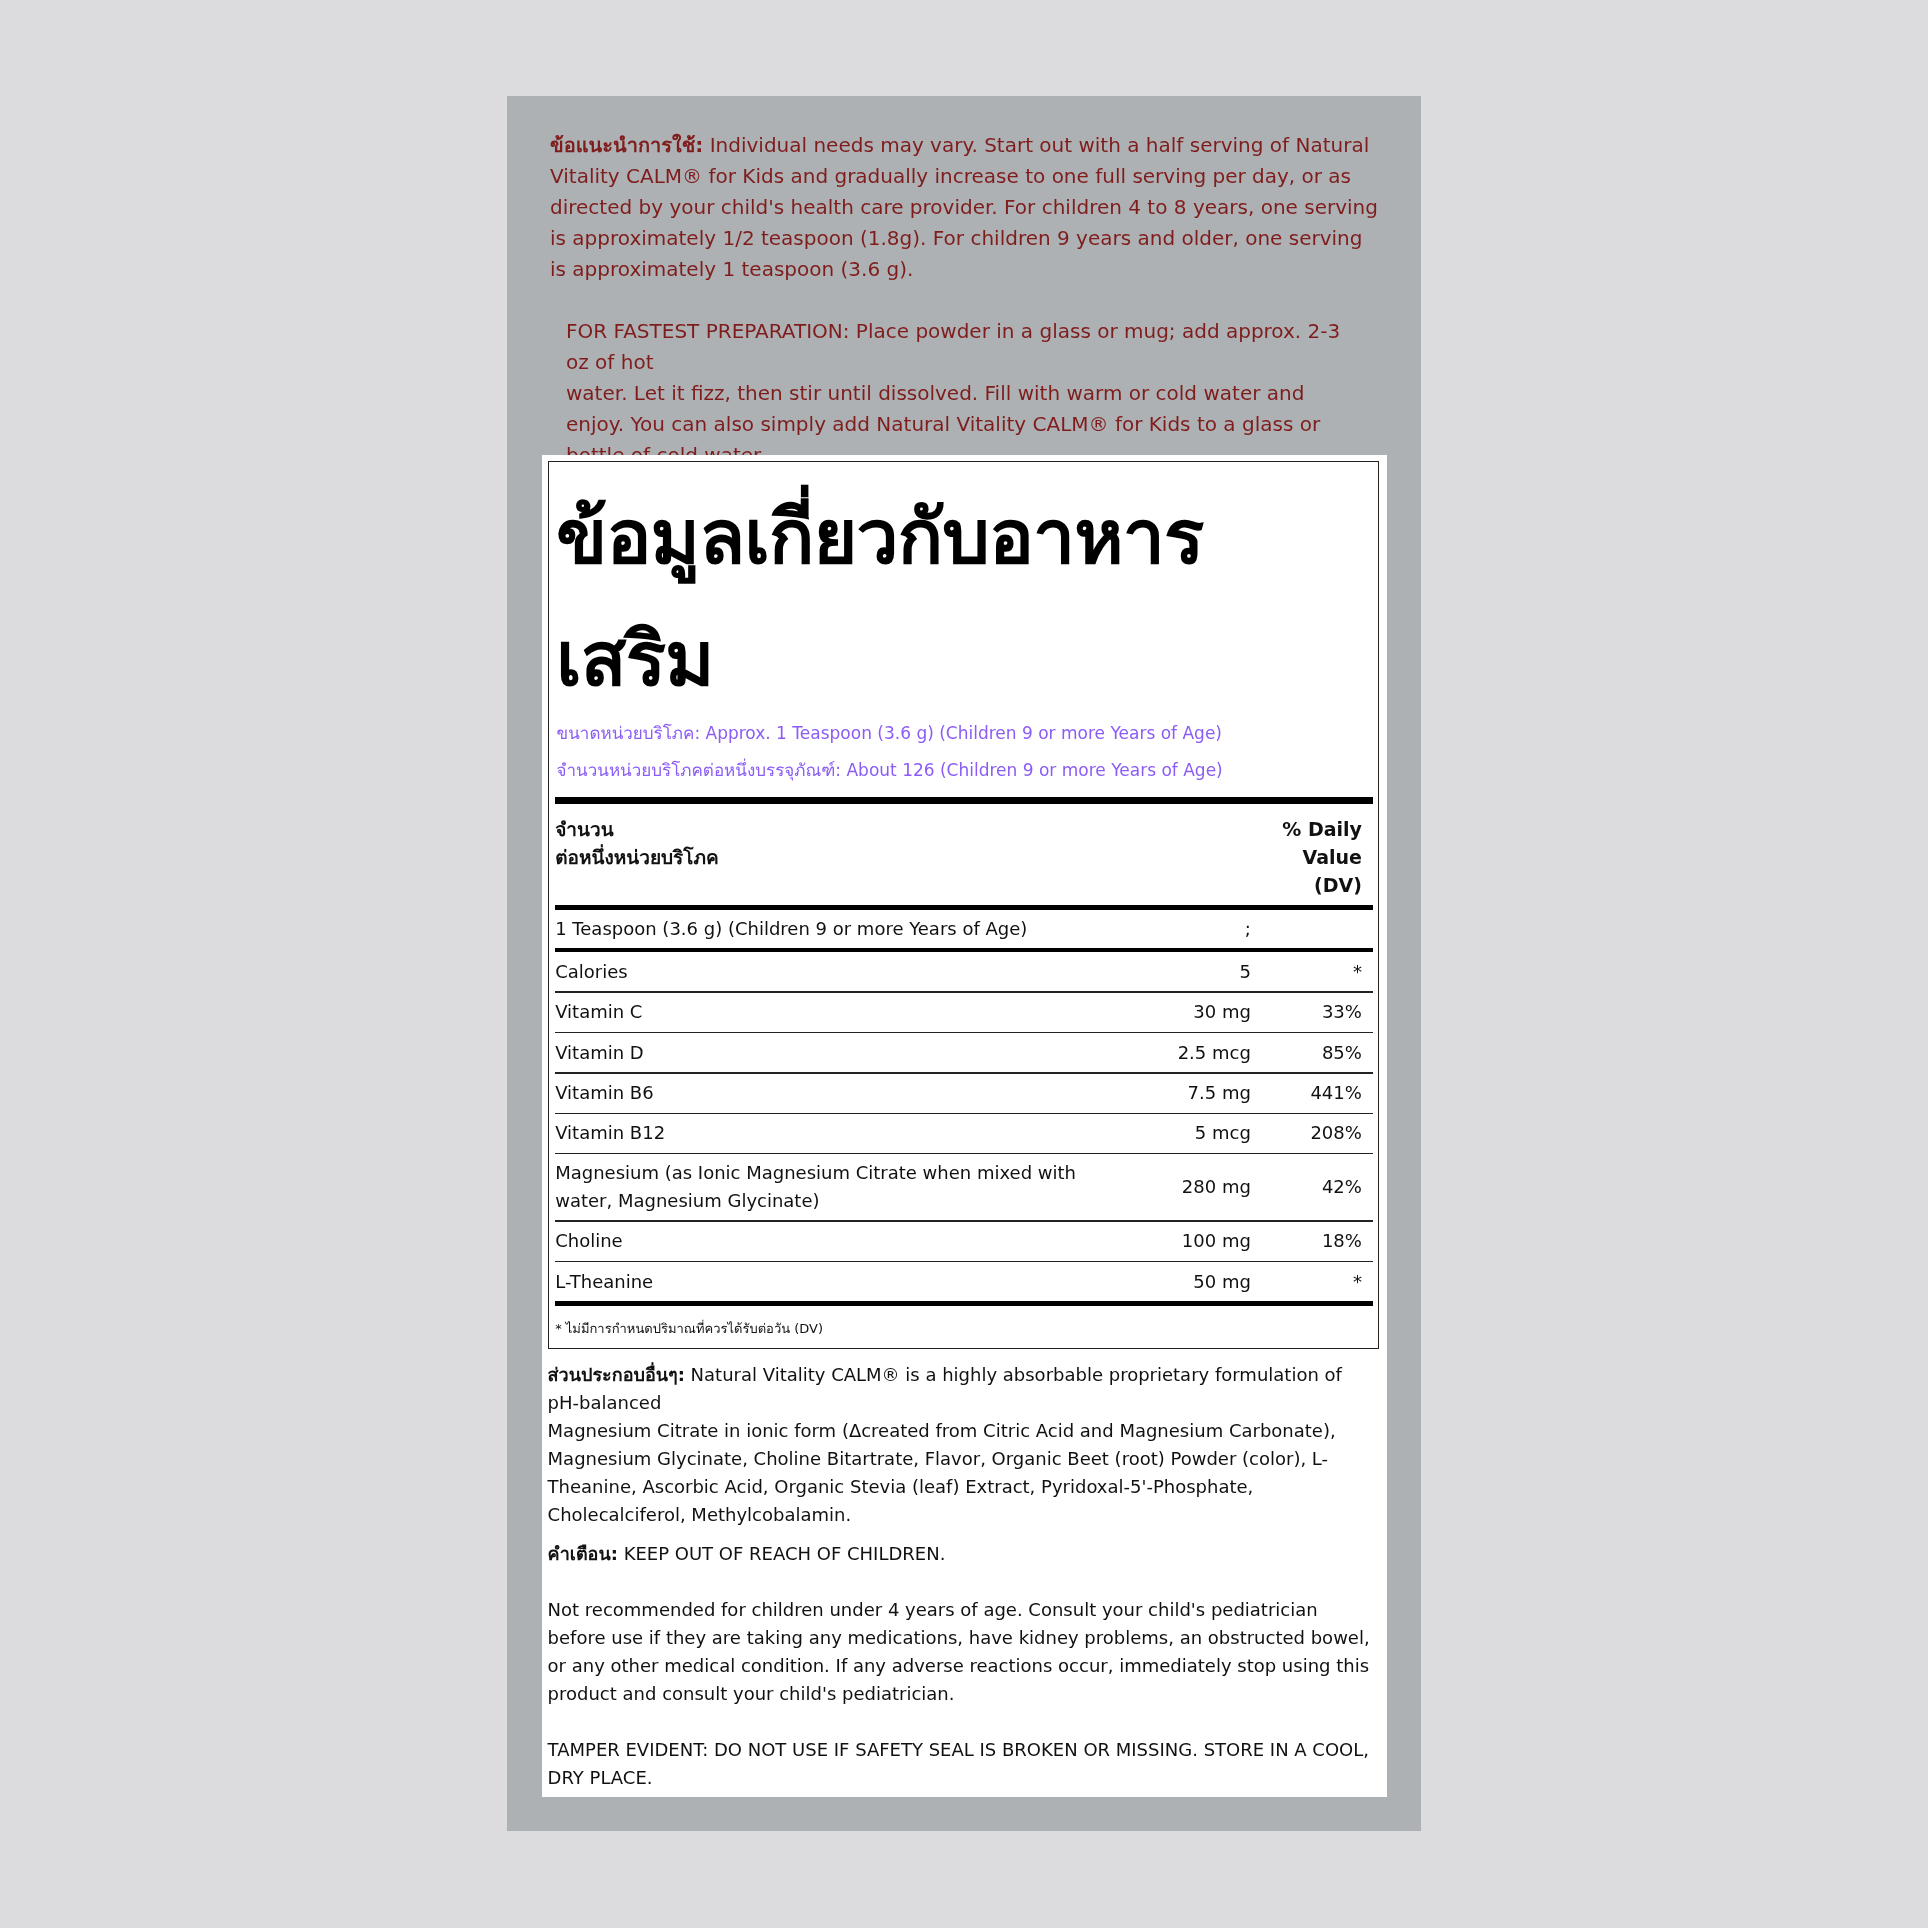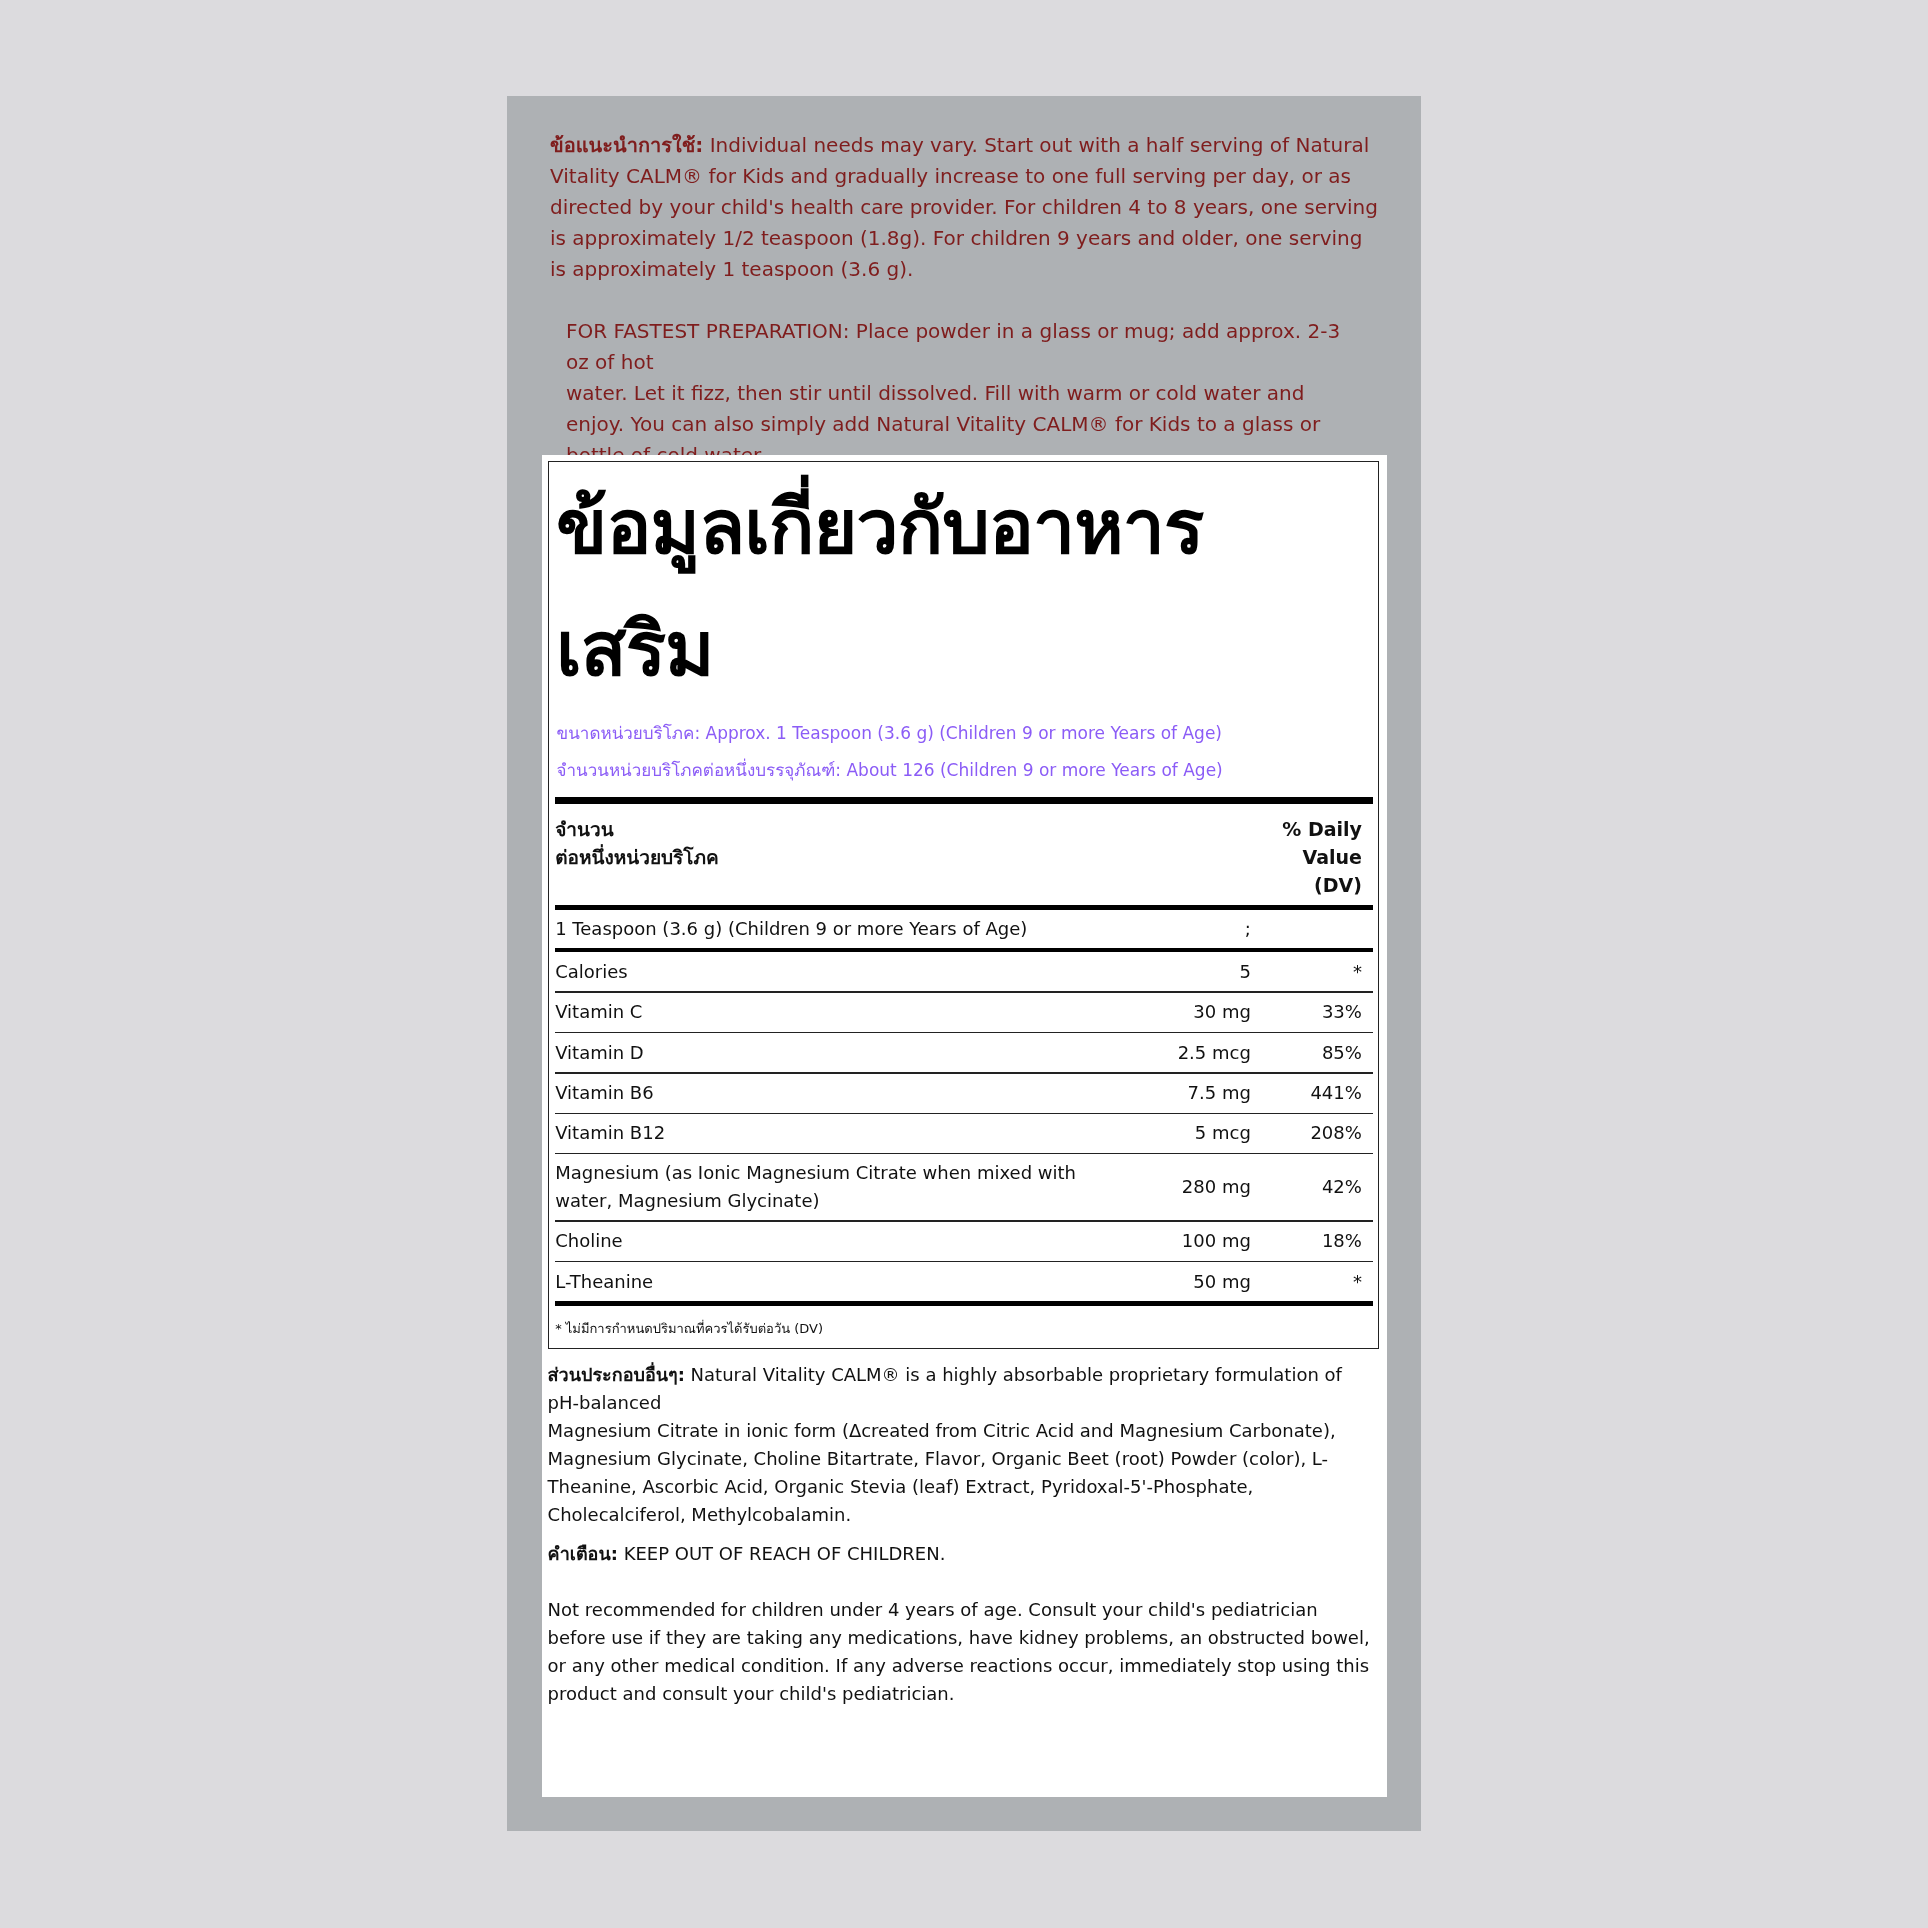--- a/index.html
+++ b/index.html
@@ -34,21 +34,21 @@
   }
   .factsbox {
     position: absolute;
     left: 5.6px; top: 5.6px;
     width: 831px; height: 888px;
     border: 1.4px solid #222;
     box-sizing: border-box;
   }
   .title {
     position: absolute;
-    left: 7.5px; top: 4px;
+    left: 7.5px; top: 14px;
     width: 772px;
     font-size: 75px;
     font-weight: bold;
     line-height: 122px;
     letter-spacing: -0.9px;
     color: #000;
   }
   .serv {
     position: absolute;
     left: 8px;
@@ -189,16 +189,17 @@
       </div>
     </div>
 
     <div class="below">
       <p>
         <b>ส่วนประกอบอื่นๆ:</b><span> Natural Vitality CALM® is a highly absorbable proprietary formulation of pH-balanced</span>
         <span style="display:block;">Magnesium Citrate in ionic form (Δcreated from Citric Acid and Magnesium Carbonate), Magnesium Glycinate, Choline Bitartrate, Flavor, Organic Beet (root) Powder (color), L-Theanine, Ascorbic Acid, Organic Stevia (leaf) Extract, Pyridoxal-5'-Phosphate, Cholecalciferol, Methylcobalamin.</span>
       </p>
       <p><b>คำเตือน:</b><span> KEEP OUT OF REACH OF CHILDREN.</span></p>
       <p class="gap">Not recommended for children under 4 years of age. Consult your child's pediatrician before use if they are taking any medications, have kidney problems, an obstructed bowel, or any other medical condition. If any adverse reactions occur, immediately stop using this product and consult your child's pediatrician.</p>
+      <p class="gap">TAMPER EVIDENT: DO NOT USE IF SAFETY SEAL IS BROKEN OR MISSING. STORE IN A COOL, DRY PLACE.</p>
     </div>
   </div>
 </div>
 
 
 </body></html>

